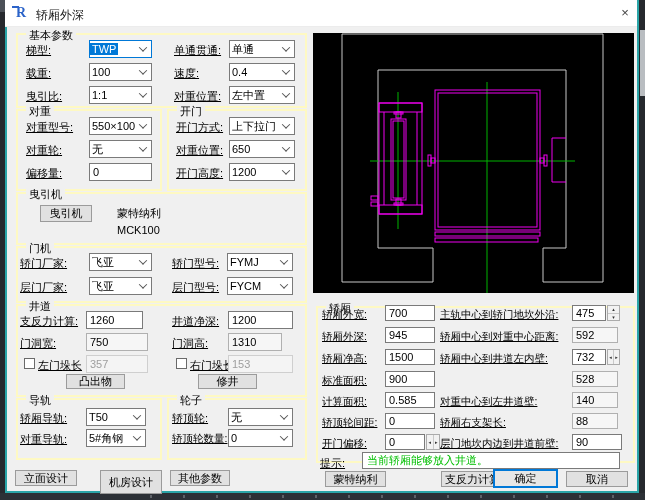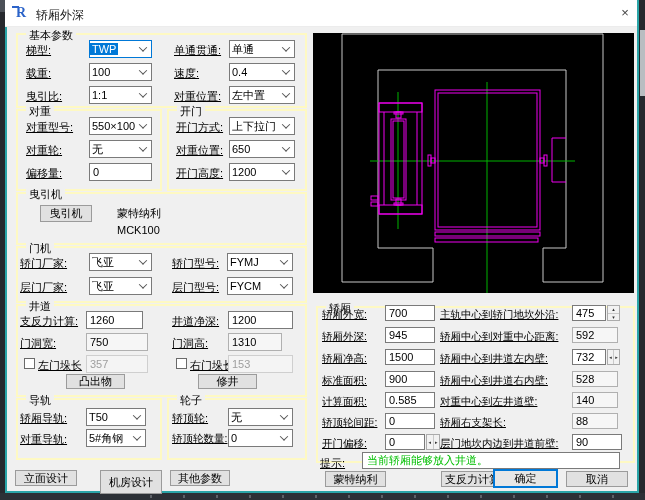--- a/index.html
+++ b/index.html
@@ -326,21 +326,20 @@
     <span class="sc">▾</span>
   </div>
   <span class="lbl sm" style="left:440px;top:330px">轿厢中心到对重中心距离:</span>
   <div class="input ro" style="left:572px;top:327px;width:46px;height:16px">592</div>
   <span class="lbl sm" style="left:440px;top:352px">轿厢中心到井道左内壁:</span>
   <div class="input" style="left:572px;top:349px;width:34px;height:16px">732</div>
   <div class="spin h" style="left:607px;top:349px;width:13px;height:16px">
     <span class="sc">◂</span>
     <span class="sc">▸</span>
   </div>
-  <span class="lbl sm" style="left:440px;top:374px">轿厢中心到井道右内壁:</span>
   <div class="input ro" style="left:572px;top:371px;width:46px;height:16px">528</div>
   <span class="lbl sm" style="left:440px;top:395px">对重中心到左井道壁:</span>
   <div class="input ro" style="left:572px;top:392px;width:46px;height:16px">140</div>
   <span class="lbl sm" style="left:440px;top:416px">轿厢右支架长:</span>
   <div class="input ro" style="left:572px;top:413px;width:46px;height:16px">88</div>
   <span class="lbl sm" style="left:440px;top:437px">层门地坎内边到井道前壁:</span>
   <div class="input" style="left:572px;top:434px;width:50px;height:16px">90</div>
 
   <span class="lbl" style="left:320px;top:456px">提示:</span>
   <div class="hintbox" style="left:362px;top:452px;width:258px;height:17px">当前轿厢能够放入井道。</div>

